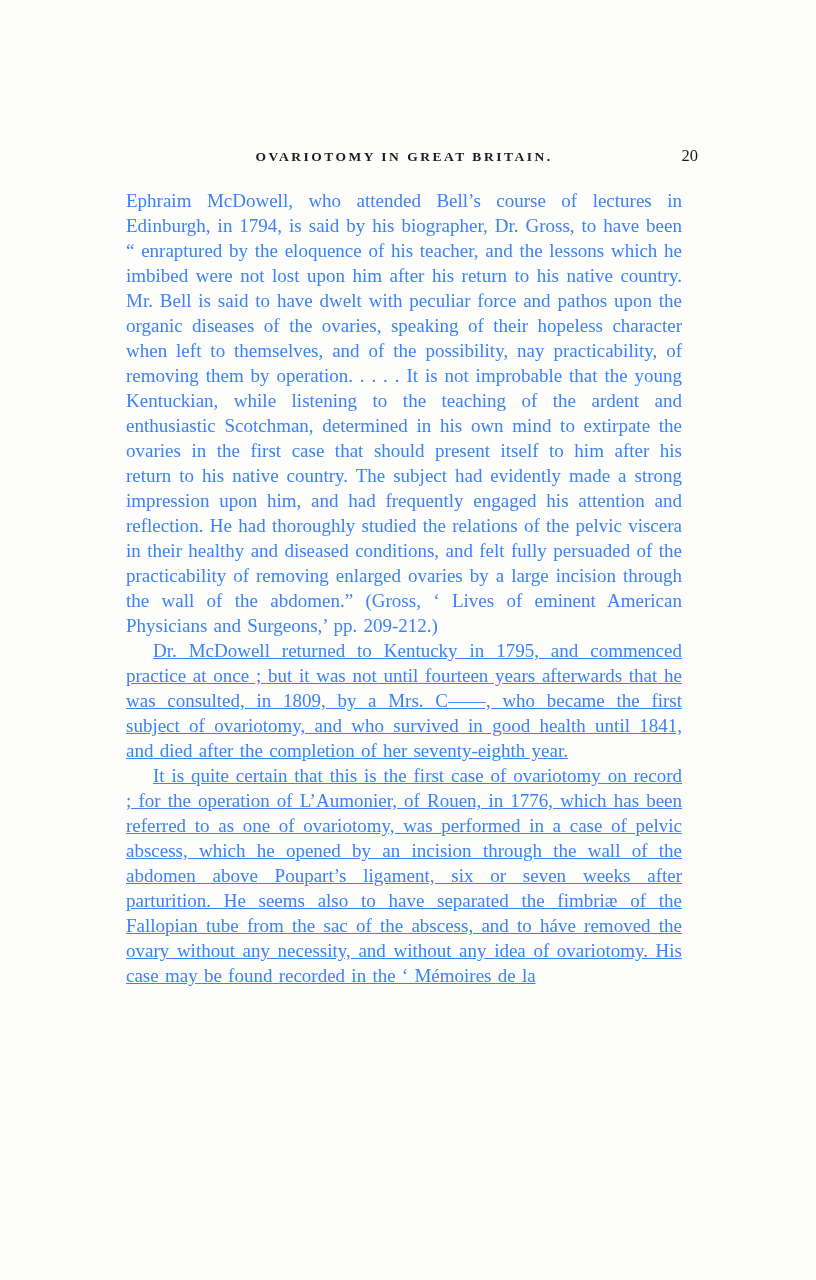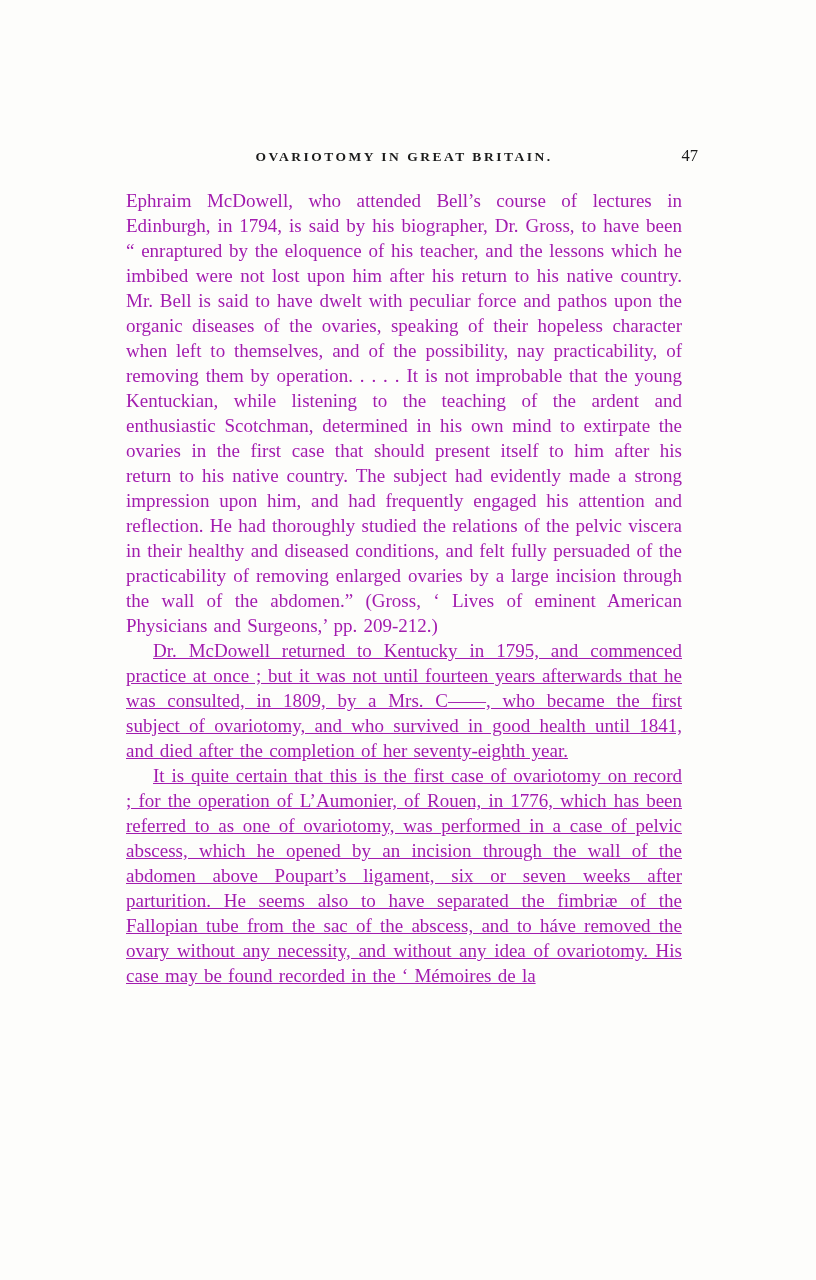--- a/index.html
+++ b/index.html
@@ -49,36 +49,36 @@
     letter-spacing: 0;
     font-weight: normal;
     color: #1b1b1b;
   }
   .page-body p {
     margin: 0;
     font-size: 19px;
     line-height: 25px;
     text-align: justify;
     word-spacing: 1.5px;
-    color: #a21caf;
+    color: #3b82f6;
   }
   .page-body p.indent {
     text-indent: 27px;
     text-decoration: underline;
   }
 </style>
 </head>
 <body>
 
 <div class="page">
   <div class="text-column">
 
     <div class="page-header">
       <span class="running-title">OVARIOTOMY IN GREAT BRITAIN.</span>
-      <span class="page-number">47</span>
+      <span class="page-number">20</span>
     </div>
 
     <div class="page-body">
       <p class="para">Ephraim McDowell, who attended Bell’s course of lectures in Edinburgh, in 1794, is said by his biographer, Dr. Gross, to have been “ enraptured by the eloquence of his teacher, and the lessons which he imbibed were not lost upon him after his return to his native country.  Mr. Bell is said to have dwelt with peculiar force and pathos upon the organic diseases of the ovaries, speaking of their hopeless character when left to themselves, and of the possibility, nay practicability, of removing them by operation. .  .  .  .  It is not improbable that the young Kentuckian, while listening to the teaching of the ardent and enthusiastic Scotchman, determined in his own mind to extirpate the ovaries in the first case that should present itself to him after his return to his native country.  The subject had evidently made a strong impression upon him, and had frequently engaged his attention and reflection.  He had thoroughly studied the relations of the pelvic viscera in their healthy and diseased conditions, and felt fully persuaded of the practicability of removing enlarged ovaries by a large incision through the wall of the abdomen.”  (Gross, ‘ Lives of eminent American Physicians and Surgeons,’ pp. 209-212.)</p>
       <p class="para indent">Dr. McDowell returned to Kentucky in 1795, and commenced practice at once ; but it was not until fourteen years afterwards that he was consulted, in 1809, by a Mrs. C——, who became the first subject of ovariotomy, and who survived in good health until 1841, and died after the completion of her seventy-eighth year.</p>
       <p class="para indent">It is quite certain that this is the first case of ovariotomy on record ; for the operation of L’Aumonier, of Rouen, in 1776, which has been referred to as one of ovariotomy, was performed in a case of pelvic abscess, which he opened by an incision through the wall of the abdomen above Poupart’s ligament, six or seven weeks after parturition.  He seems also to have separated the fimbriæ of the Fallopian tube from the sac of the abscess, and to háve removed the ovary without any necessity, and without any idea of ovariotomy. His case may be found recorded in the ‘ Mémoires de la</p>
     </div>
 
   </div>
 </div>

